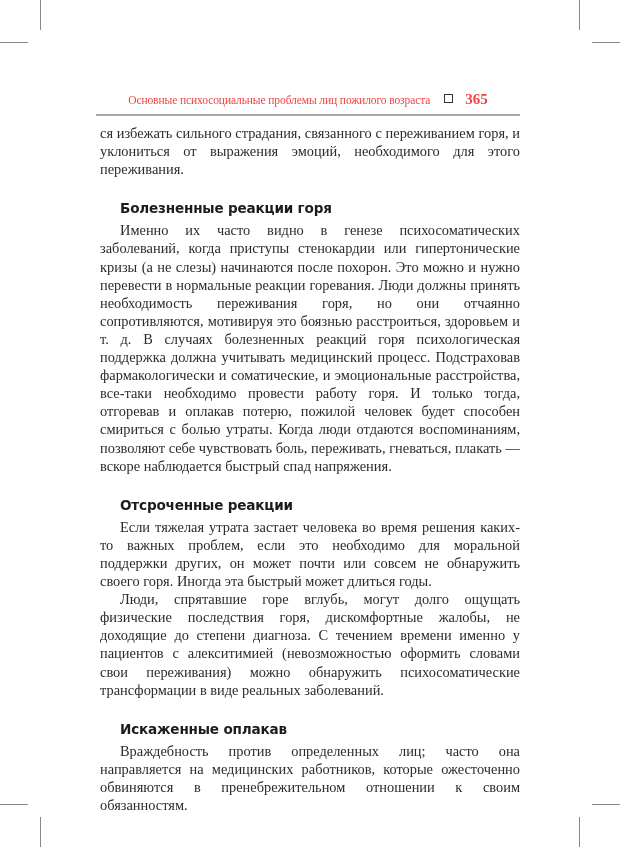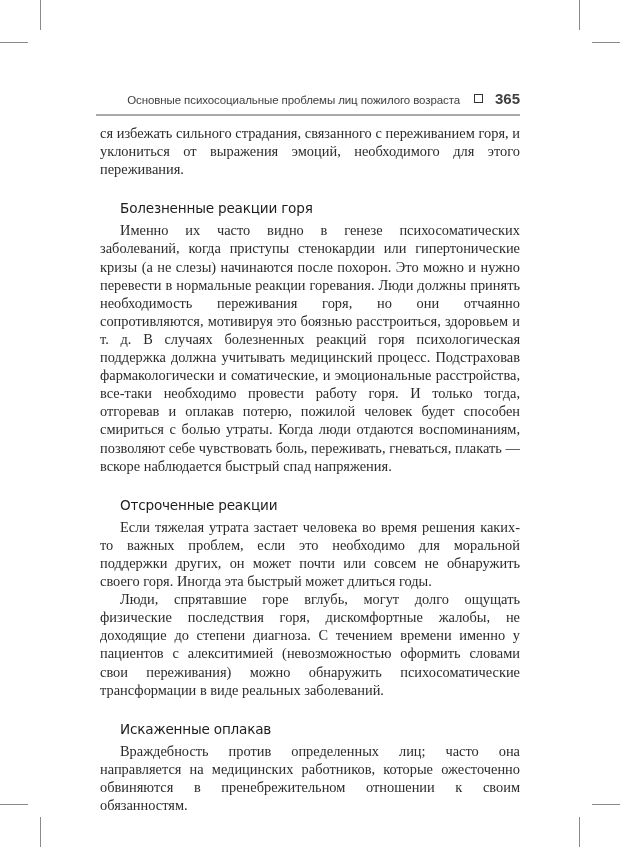--- a/index.html
+++ b/index.html
@@ -4,41 +4,41 @@
 <style>
   html, body { margin: 0; padding: 0; background: #ffffff; }
   body { width: 620px; height: 847px; position: relative; overflow: hidden; }
   .crop { position: absolute; background: #8a8a8a; }
   .cv { width: 1px; height: 30px; }
   .ch { height: 1px; width: 28px; }
   .page { position: absolute; left: 100px; top: 90px; width: 420px; }
   .running-head {
     position: relative; height: 24px;
     border-bottom: 2px solid #a9a9a9;
-    font-family: Liberation Sans, sans-serif;
-    color: #404040;
-    text-align: right;
+    font-family: Liberation Serif, serif;
+    color: #ef4444;
+    text-align: center;
     margin-left: -4px;
   }
   .rh-title { font-size: 11.5px; display: inline-block; vertical-align: baseline; letter-spacing: -0.1px; }
   .rh-box { display: inline-block; width: 7px; height: 7px; border: 1.3px solid #333; margin: 0 12px 0 14px; vertical-align: 1px; }
   .rh-num { font-size: 15px; font-weight: bold; display: inline-block; }
   .body-text {
     font-family: "Liberation Serif", serif;
     font-size: 14.4px;
     line-height: 18.1px;
     color: #2b2b2b;
     text-align: justify;
     margin-top: 8px;
   }
   .body-text p { margin: 0; text-indent: 20px; }
   .body-text p.noind { text-indent: 0; }
   h2 {
     font-family: "DejaVu Sans", sans-serif;
-    font-weight: normal;
+    font-weight: bold;
     font-size: 13.6px;
     color: #1c1c1c;
     margin: 21px 0 4px 20px;
     letter-spacing: -0.2px;
   }
 </style>
 </head>
 <body>
 
 <div class="crop cv" style="left:40px; top:0;"></div>

